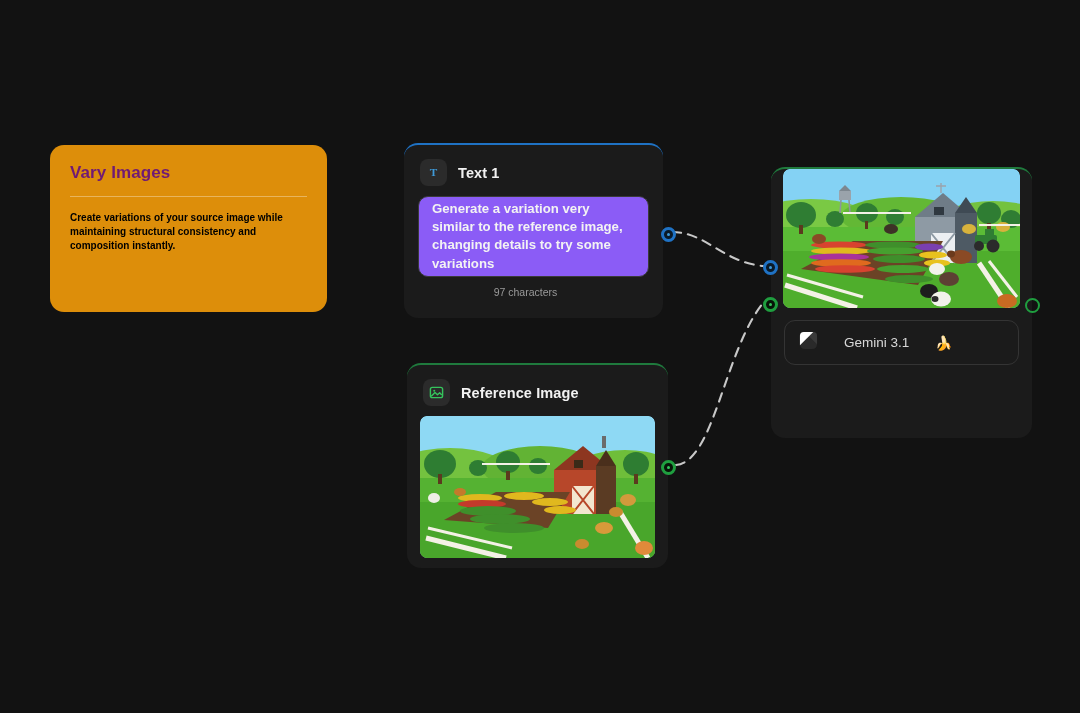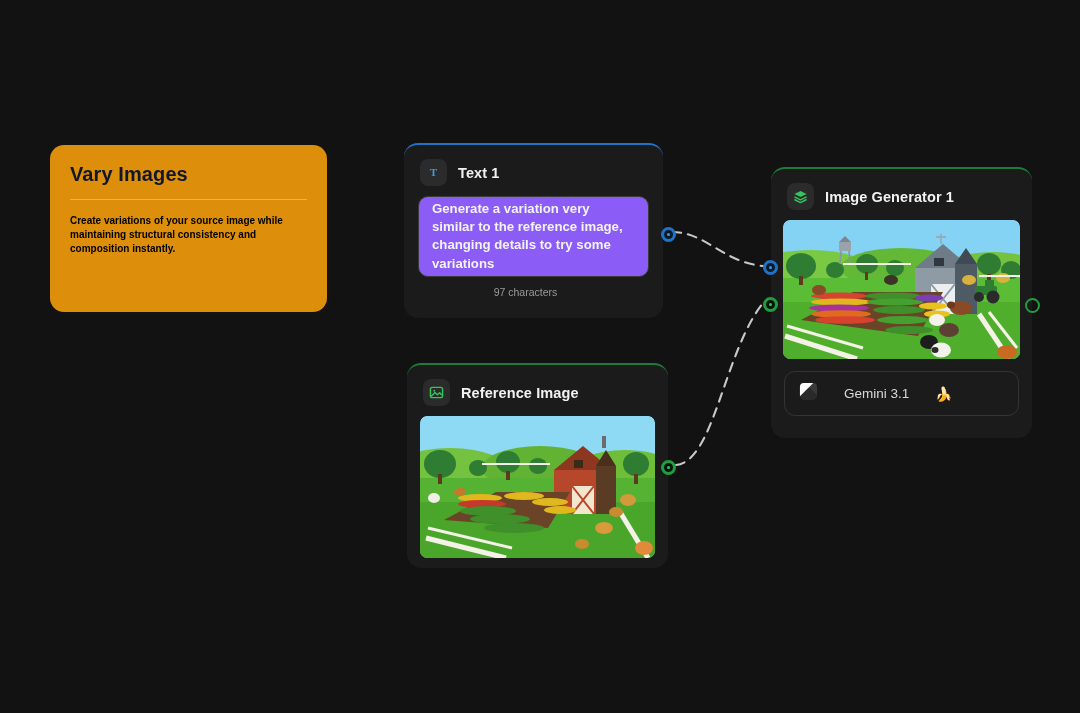--- a/index.html
+++ b/index.html
@@ -71,23 +71,23 @@
     top: 145px;
     width: 277px;
     height: 167px;
     border-radius: 14px;
     background: #dd8e0a;
     padding: 18px 20px 0 20px;
     box-sizing: border-box;
     z-index: 10;
   }
   #info-card .title {
-    font-size: 20px;
+    font-size: 17px;
     font-weight: 700;
-    color: #0f172a;
+    color: #701a75;
     letter-spacing: .1px;
   }
   #info-card .divider {
     margin: 13px 0 14px 0;
     height: 1px;
     background: rgba(255,255,255,.34);
   }
   #info-card .body {
     font-size: 10px;
     font-weight: 700;
@@ -324,30 +324,20 @@
           <ellipse cx="40" cy="76" rx="6" ry="4" fill="#c47a2b"></ellipse>
           <ellipse cx="14" cy="82" rx="6" ry="5" fill="#efefe6"></ellipse>
           <ellipse cx="224" cy="132" rx="9" ry="7" fill="#e08a3a"></ellipse>
         </g>
       </svg>
     </div>
     <span class="port port-green" style="left:254px; top:95px;"></span>
   </div>
 
   <div class="node" id="gen-node">
-    <div class="node-head">
-      <span class="node-icon">
-        <svg width="15" height="15" viewBox="0 0 16 16">
-          <path d="M8 2 L14.5 5.3 L8 8.6 L1.5 5.3 Z" fill="#35c45c"></path>
-          <path d="M1.5 8.4 L8 11.7 L14.5 8.4" fill="none" stroke="#35c45c" stroke-width="1.5" stroke-linejoin="round"></path>
-          <path d="M1.5 11.2 L8 14.5 L14.5 11.2" fill="none" stroke="#35c45c" stroke-width="1.5" stroke-linejoin="round"></path>
-        </svg>
-      </span>
-      <span class="node-title">Image Generator 1</span>
-    </div>
     <div class="thumb-wrap">
       <svg class="thumb" viewBox="0 0 237 139" preserveAspectRatio="none">
         <g clip-path="url(#clipGen)">
           <rect x="0" y="0" width="237" height="139" fill="#8ad4f2"></rect>
           <rect x="0" y="0" width="237" height="38" fill="#84d2f4"></rect>
           <ellipse cx="28" cy="54" rx="64" ry="24" fill="#7ac944"></ellipse>
           <ellipse cx="118" cy="48" rx="60" ry="20" fill="#63b835"></ellipse>
           <ellipse cx="210" cy="54" rx="56" ry="22" fill="#74c23f"></ellipse>
           <rect x="0" y="58" width="237" height="81" fill="#5bbc36"></rect>
           <rect x="0" y="82" width="237" height="57" fill="#4fae2c"></rect>

